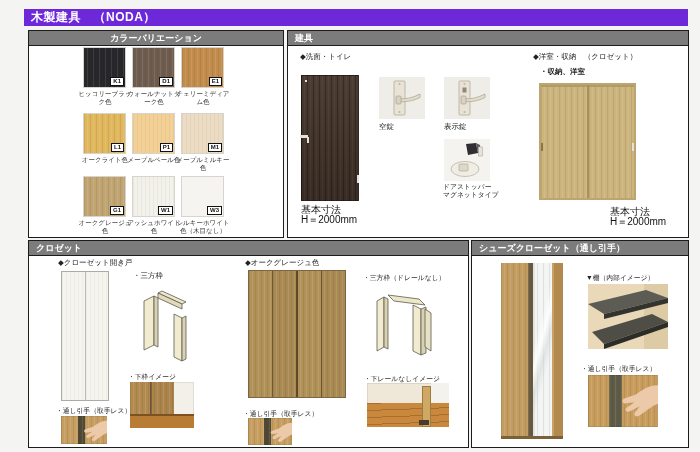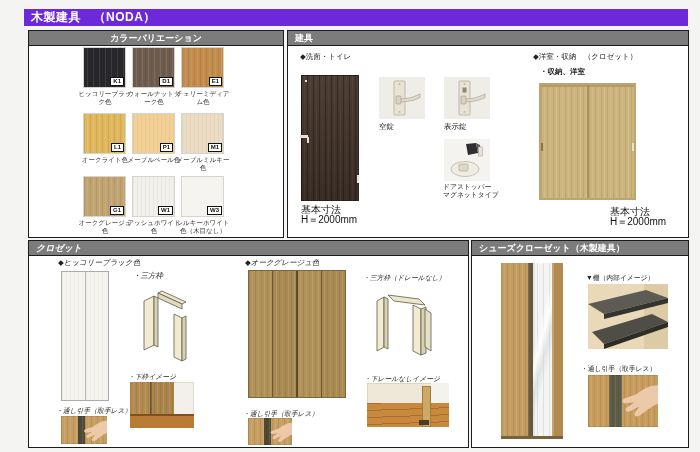--- a/index.html
+++ b/index.html
@@ -209,24 +209,24 @@
     <div class="grainv"></div>
     <div class="slide-rail"></div>
     <div class="slide-divider"></div>
     <div class="handle-mark" style="left:0;top:58px;width:2px;height:8px;background:#8a7648;"></div>
     <div class="handle-mark" style="right:0;top:58px;width:2px;height:8px;"></div>
   </div>
   <div class="abs dim" style="left:322px;top:176px;">基本寸法</div>
   <div class="abs dim" style="left:322px;top:186px;">H＝2000mm</div>
 </div>
 
-<div class="abs panel" style="left:28px;top:240px;width:441px;height:208px;font-style:italic;">
+<div class="abs panel" style="left:28px;top:240px;width:441px;height:208px;">
   <div class="panel-header ph-left">クロゼット</div>
 
-  <div class="abs cap" style="left:29px;top:17px;">◆ヒッコリーブラック色</div>
+  <div class="abs cap" style="left:29px;top:17px;">◆クローゼット開き戸</div>
   <div class="abs white-door" style="left:32px;top:30px;">
     <div class="grain-white"></div>
     <div class="mid"></div>
   </div>
 
   <div class="abs cap" style="left:104px;top:30px;">・三方枠</div>
   <div class="abs" style="left:105px;top:40px;">
     <svg width="58" height="92" viewBox="0 0 58 92">
       <polygon points="10,20 20,15 20,64 10,69" fill="#f2ebd0" stroke="#5a5a4e" stroke-width="0.8"></polygon>
       <polygon points="20,15 24,17 24,66 20,64" fill="#d9d1b2" stroke="#5a5a4e" stroke-width="0.8"></polygon>
@@ -281,21 +281,21 @@
   <div class="abs cap-sm" style="left:335px;top:134px;">・下レールなしイメージ</div>
   <div class="abs photo photo-norail" style="left:338px;top:142px;width:82px;height:44px;">
     <div class="nr-wallR"></div>
     <div class="nr-floor"></div>
     <div class="nr-post"></div>
     <div class="handle-mark" style="right:24%;bottom:2px;width:10px;height:5px;background:#4a3c2a;"></div>
   </div>
 </div>
 
 <div class="abs panel" style="left:471px;top:240px;width:218px;height:208px;">
-  <div class="panel-header ph-left">シューズクローゼット（木製建具）</div>
+  <div class="panel-header ph-left">シューズクローゼット（通し引手）</div>
 
   <div class="abs mirror-door" style="left:29px;top:22px;">
     <div class="grainv" style="right:18%;"></div>
     <div class="mirror-shine"></div>
   </div>
 
   <div class="abs cap-sm" style="left:114px;top:33px;">▼棚（内部イメージ）</div>
   <div class="abs photo" style="left:116px;top:43px;width:80px;height:65px;background:#ead9b8;">
     <svg width="80" height="65" viewBox="0 0 80 65">
       <rect x="0" y="0" width="80" height="65" fill="#ead9b8"></rect>

